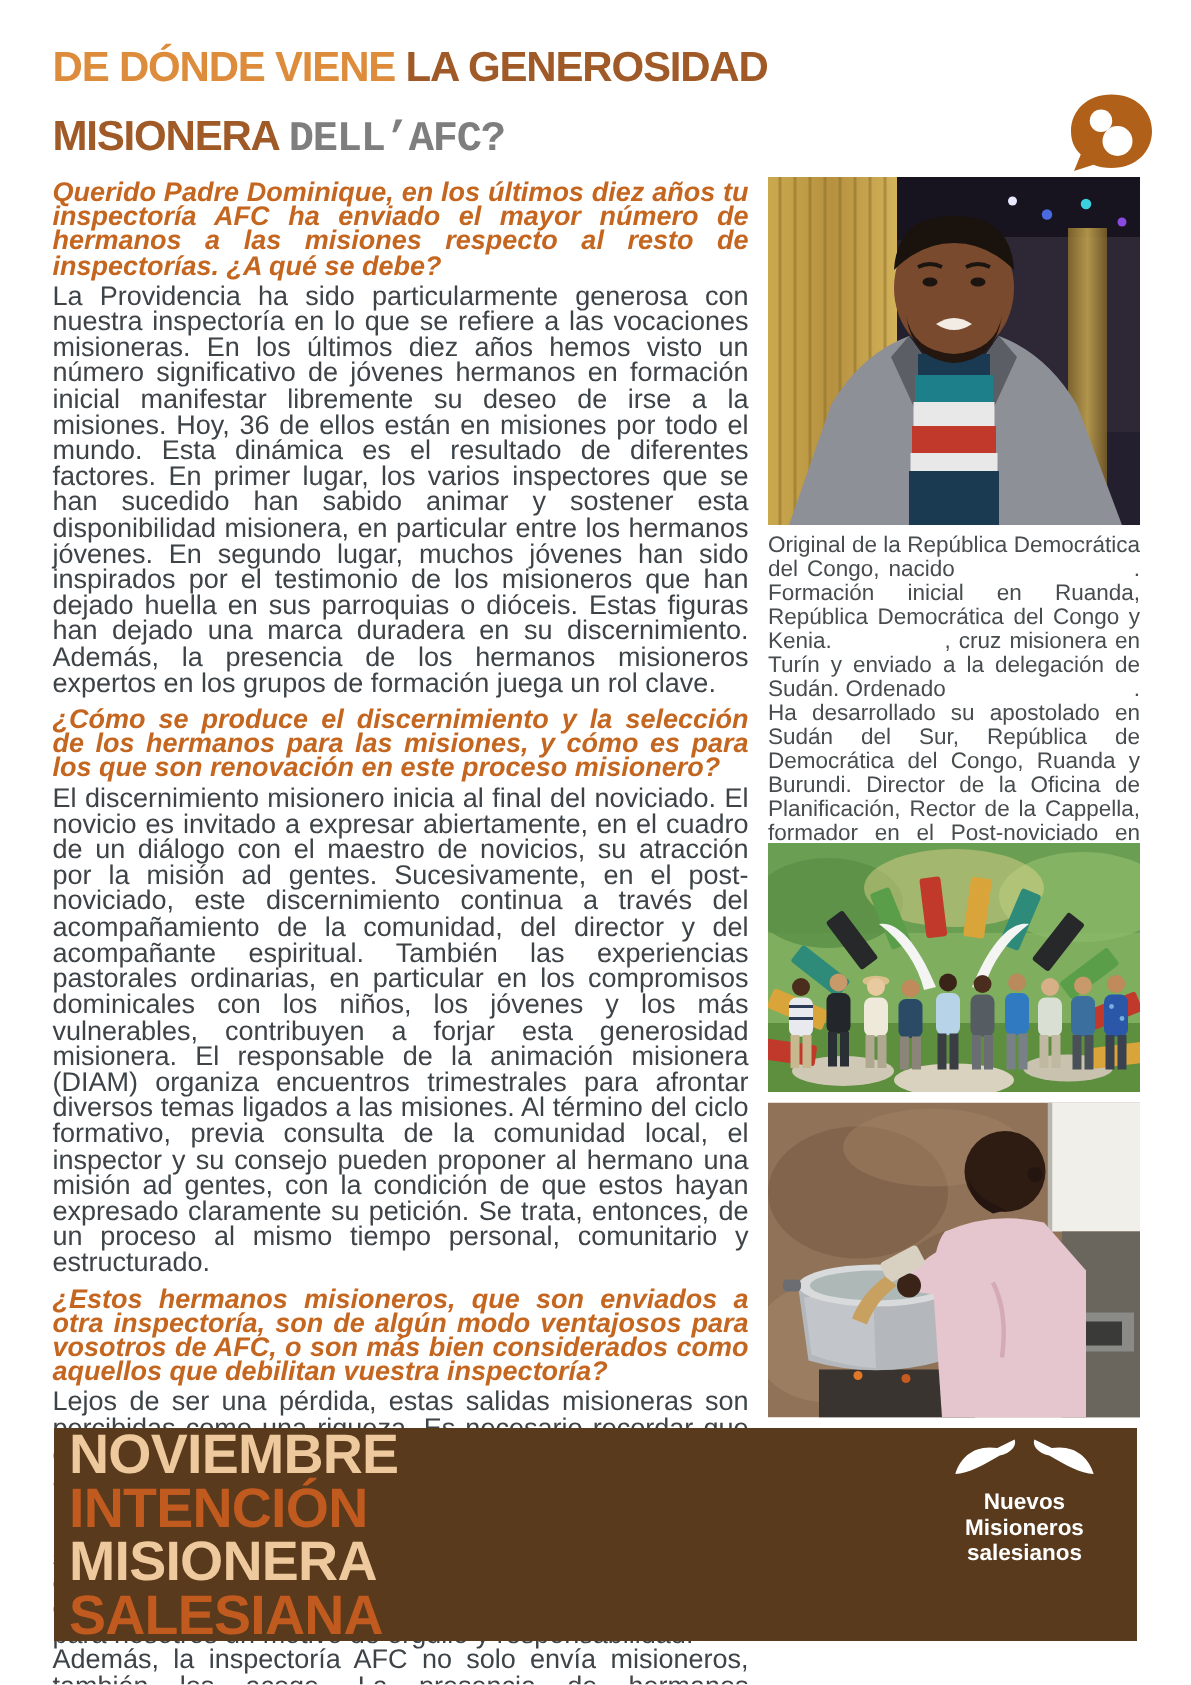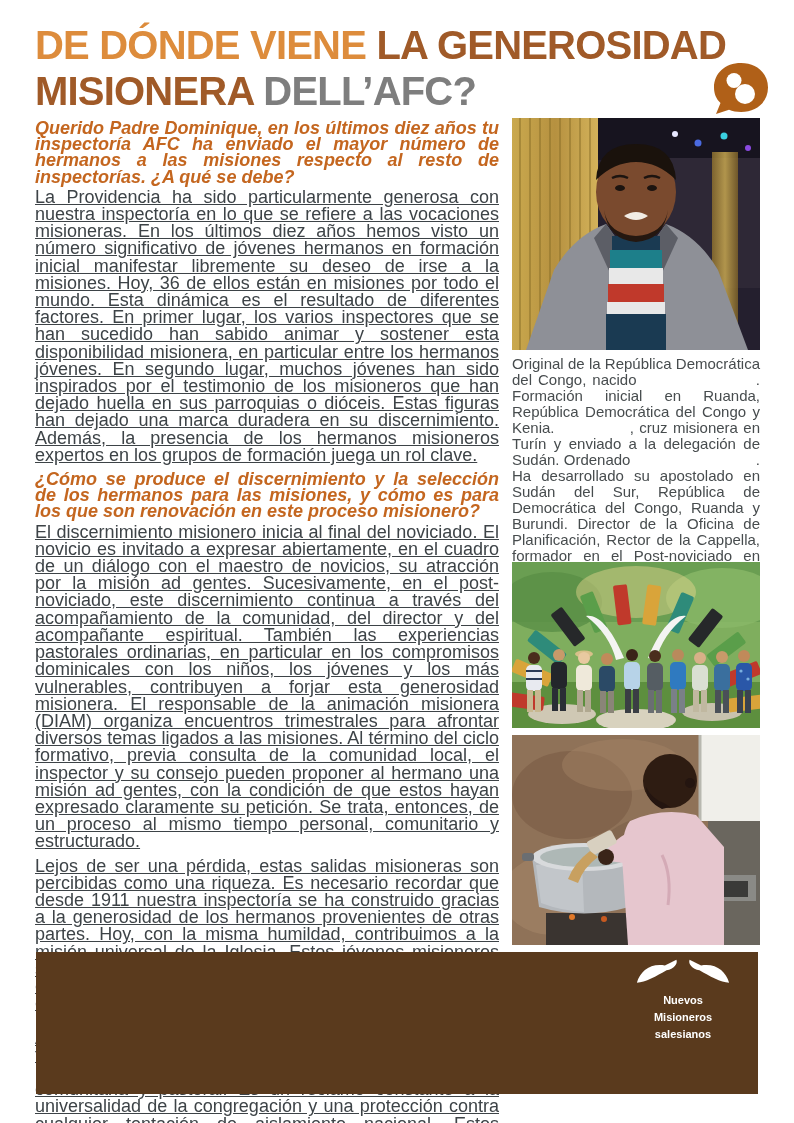--- a/index.html
+++ b/index.html
@@ -1,47 +1,47 @@
 <!DOCTYPE html>
 <html><head>
 <meta charset="utf-8">
 <style>
   html,body{margin:0;padding:0;background:#ffffff;}
   .page{position:relative;width:794px;height:1123px;background:#ffffff;
         font-family:"Liberation Sans",sans-serif;overflow:hidden;}
 
   
-  .title{position:absolute;left:35px;top:22px;font-size:40px;font-weight:800;
+  .title{position:absolute;left:35px;top:22px;font-size:28px;font-weight:800;
          line-height:46px;letter-spacing:-0.8px;white-space:nowrap;}
-  .t-o{color:#dd8c3c;} .t-b{color:#a05a28;} .t-g{color:#7e7e7e;}
+  .t-o{color:#dd8c3c;} .t-b{color:#a05a28;} .t-g{color:#7e7e7e;font-family:Liberation Mono, monospace;}
 
   .bubble-wrap{position:absolute;left:712px;top:62px;width:58px;height:54px;}
 
   
   .col-left{position:absolute;left:35px;top:120px;width:464px;color:#3d4347;font-size:18px;}
   .q{color:#c4661f;font-style:italic;font-weight:700;line-height:16.2px;
      text-align:justify;margin:0 0 4px 0;}
-  .a{line-height:17.2px;text-align:justify;margin:0 0 7px 0;text-decoration:underline;}
+  .a{line-height:17.2px;text-align:justify;margin:0 0 7px 0;}
   .a.no-gap{margin-bottom:0;}
 
   
   .col-right{position:absolute;left:512px;top:118px;width:248px;}
   .photo{position:absolute;left:0;display:block;}
   .p1{top:0;} .p2{top:444px;} .p3{top:617px;}
   .caption{position:absolute;left:0;top:238px;width:248px;margin:0;
            font-size:15px;line-height:16px;color:#474c4e;
            text-align:justify;white-space:pre-line;}
 
   
   .banner{position:absolute;left:36px;top:952px;width:722px;height:142px;background:#5a3a1d;}
   .banner-lines{position:absolute;left:10px;top:0;font-weight:800;font-size:37px;
                 line-height:35.5px;letter-spacing:-0.5px;}
   .bl-tan{color:#eec99e;} .bl-orange{color:#c05a1e;}
   .banner-logo{position:absolute;right:16px;top:6px;width:118px;text-align:center;color:#ffffff;}
-  .logo-text{font-size:11px;font-weight:700;line-height:17px;white-space:pre-line;margin-top:2px;}
+  .logo-text{font-size:15px;font-weight:700;line-height:17px;white-space:pre-line;margin-top:2px;}
 </style>
 </head>
 <body>
 
 <div class="page">
 
   <div class="title">
     <div><span class="t-o">DE DÓNDE VIENE </span><span class="t-b">LA GENEROSIDAD</span></div>
     <div><span class="t-b">MISIONERA </span><span class="t-g">DELL’AFC?</span></div>
   </div>
@@ -52,20 +52,21 @@
       <circle cx="22" cy="18.5" r="7.5" fill="#ffffff"></circle>
       <circle cx="33" cy="32" r="10" fill="#ffffff"></circle>
     </svg>
   </div>
 
   <div class="col-left">
     <p class="q">Querido Padre Dominique, en los últimos diez años tu inspectoría AFC ha enviado el mayor número de hermanos a las misiones respecto al resto de inspectorías. ¿A qué se debe?</p>
     <p class="a">La Providencia ha sido particularmente generosa con nuestra inspectoría en lo que se refiere a las vocaciones misioneras. En los últimos diez años hemos visto un número significativo de jóvenes hermanos en formación inicial manifestar libremente su deseo de irse a la misiones. Hoy, 36 de ellos están en misiones por todo el mundo. Esta dinámica es el resultado de diferentes factores. En primer lugar, los varios inspectores que se han sucedido han sabido animar y sostener esta disponibilidad misionera, en particular entre los hermanos jóvenes. En segundo lugar, muchos jóvenes han sido inspirados por el testimonio de los misioneros que han dejado huella en sus parroquias o dióceis. Estas figuras han dejado una marca duradera en su discernimiento. Además, la presencia de los hermanos misioneros expertos en los grupos de formación juega un rol clave.</p>
     <p class="q">¿Cómo se produce el discernimiento y la selección de los hermanos para las misiones, y cómo es para los que son renovación en este proceso misionero?</p>
     <p class="a">El discernimiento misionero inicia al final del noviciado. El novicio es invitado a expresar abiertamente, en el cuadro de un diálogo con el maestro de novicios, su atracción por la misión ad gentes. Sucesivamente, en el post-noviciado, este discernimiento continua a través del acompañamiento de la comunidad, del director y del acompañante espiritual. También las experiencias pastorales ordinarias, en particular en los compromisos dominicales con los niños, los jóvenes y los más vulnerables, contribuyen a forjar esta generosidad misionera. El responsable de la animación misionera (DIAM) organiza encuentros trimestrales para afrontar diversos temas ligados a las misiones. Al término del ciclo formativo, previa consulta de la comunidad local, el inspector y su consejo pueden proponer al hermano una misión ad gentes, con la condición de que estos hayan expresado claramente su petición. Se trata, entonces, de un proceso al mismo tiempo personal, comunitario y estructurado.</p>
+    <p class="q">¿Estos hermanos misioneros, que son enviados a otra inspectoría, son de algún modo ventajosos para vosotros de AFC, o son más bien considerados como aquellos que debilitan vuestra inspectoría?</p>
     <p class="a no-gap">Lejos de ser una pérdida, estas salidas misioneras son percibidas como una riqueza. Es necesario recordar que desde 1911 nuestra inspectoría se ha construido gracias a la generosidad de los hermanos provenientes de otras partes. Hoy, con la misma humildad, contribuimos a la misión universal de la Iglesia. Estos jóvenes misioneros son verdaderos embajadores: llevan consigo la experiencia personal Cristo y el carisma salesiano vivido en AFC y lo difunden en otros contextos. Su partida es para nosotros un motivo de orgullo y responsabilidad.</p>
     <p class="a">Además, la inspectoría AFC no solo envía misioneros, también los acoge. La presencia de hermanos provenientes de otros horizontes enriquece nuestra vida comunitaria y pastoral. Es un reclamo constante a la universalidad de la congregación y una protección contra cualquier tentación de aislamiento nacional. Estos intercambios son un verdadero signo profético para el pueblo de Dios. El encuentro de las culturas, en un espíritu de fe y de fraternidad, es fuente de renovación y de crecimiento para toda la inspectoría.</p>
   </div>
 
   <div class="col-right">
 
     <div class="photo p1">
       <svg width="248" height="232" viewBox="0 0 248 232">
         <defs>
           <linearGradient id="gold" x1="0" y1="0" x2="1" y2="0">
@@ -256,20 +257,26 @@
           <path d="M132 92 Q108 98 96 114 Q90 122 96 126 L112 128 Q120 108 138 100 Z" fill="#e6c6ce"></path>
           <circle cx="94" cy="122" r="8" fill="#3a2418"></circle>
           <rect x="76" y="100" width="28" height="15" rx="3" fill="#d8d0c0" transform="rotate(-28 90 108)"></rect>
           <path d="M78 116 Q62 128 56 144 L66 148 Q72 132 86 122 Z" fill="#c8a060"></path>
         </g>
       </svg>
     </div>
   </div>
 
   <div class="banner">
+    <div class="banner-lines">
+      <div class="bl-tan">NOVIEMBRE</div>
+      <div class="bl-orange">INTENCIÓN</div>
+      <div class="bl-tan">MISIONERA</div>
+      <div class="bl-orange">SALESIANA</div>
+    </div>
     <div class="banner-logo">
       <span>
         <svg width="100" height="28" viewBox="0 0 120 34">
           <g fill="#ffffff">
             <path d="M4 30 C8 16 20 6 38 9 L52 2 C54 7 49 13 40 15 C28 22 14 30 4 30 Z"></path>
             <path d="M116 30 C112 16 100 6 82 9 L68 2 C66 7 71 13 80 15 C92 22 106 30 116 30 Z"></path>
           </g>
         </svg>
       </span>
       <div class="logo-text">Nuevos

